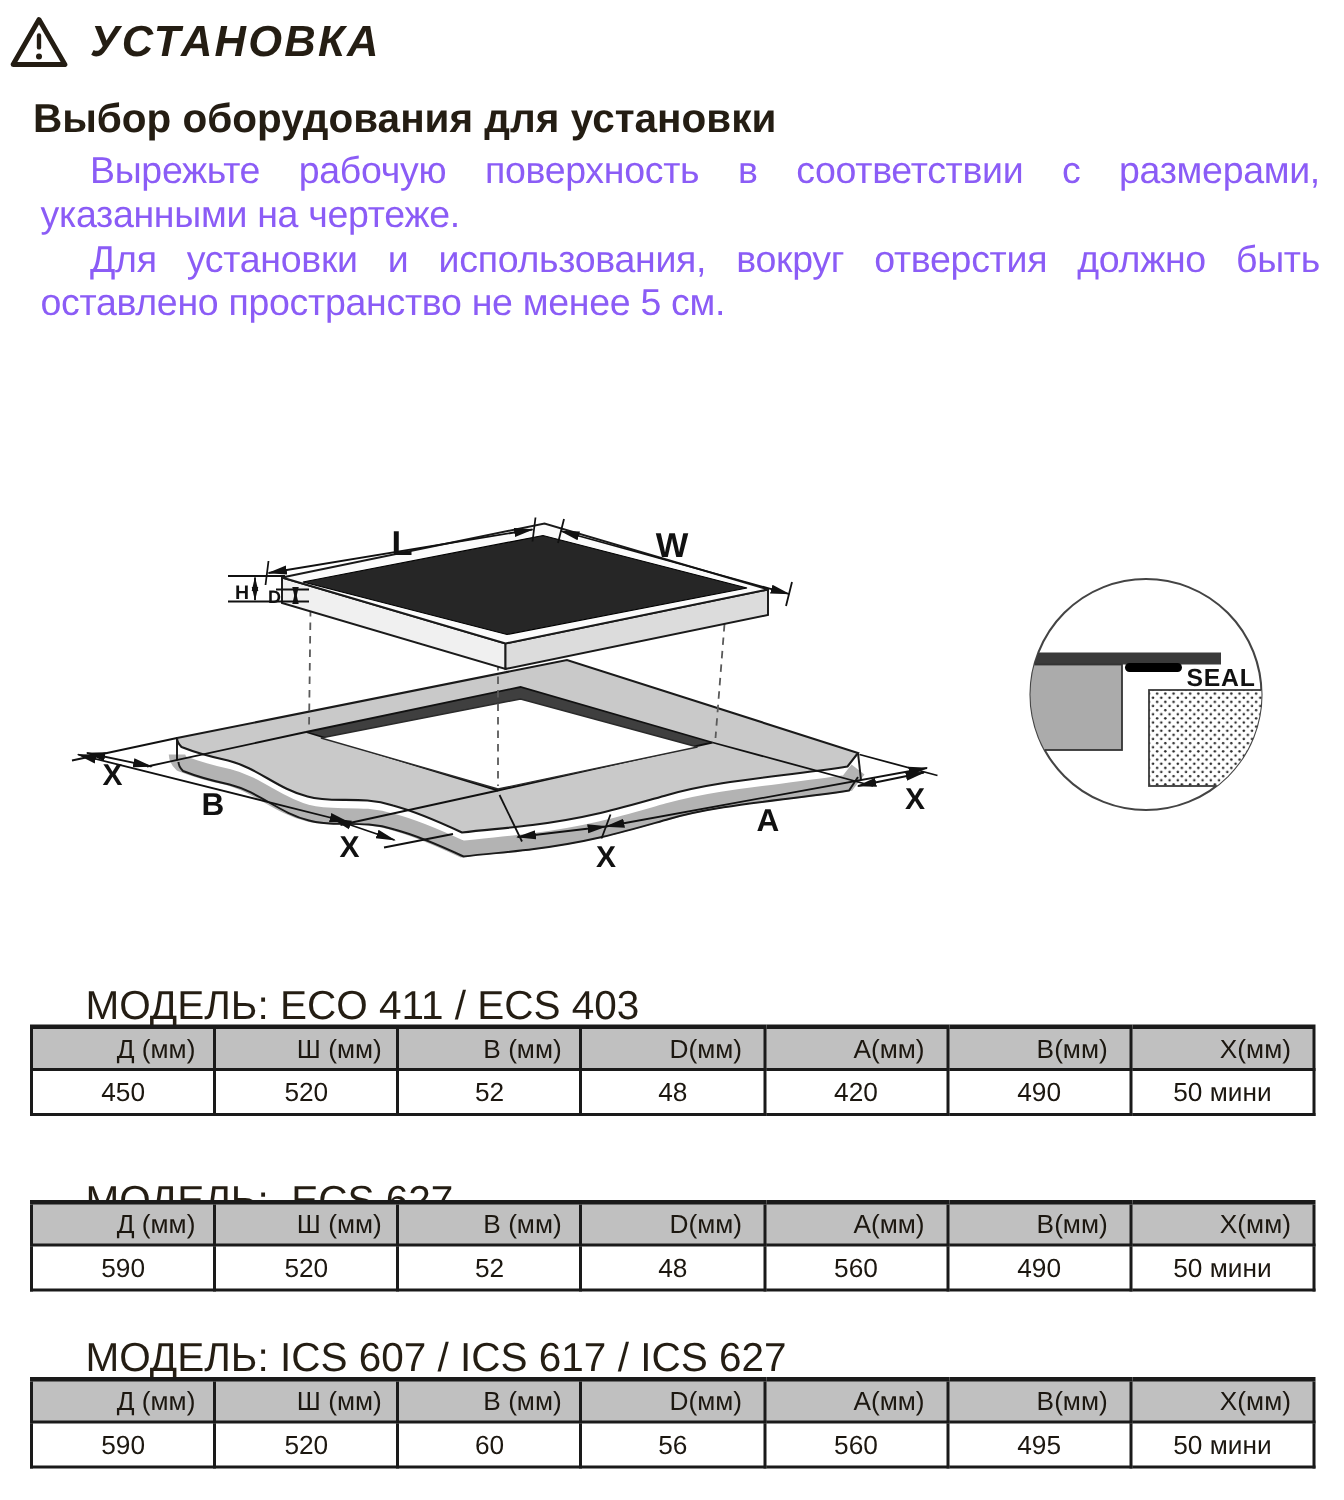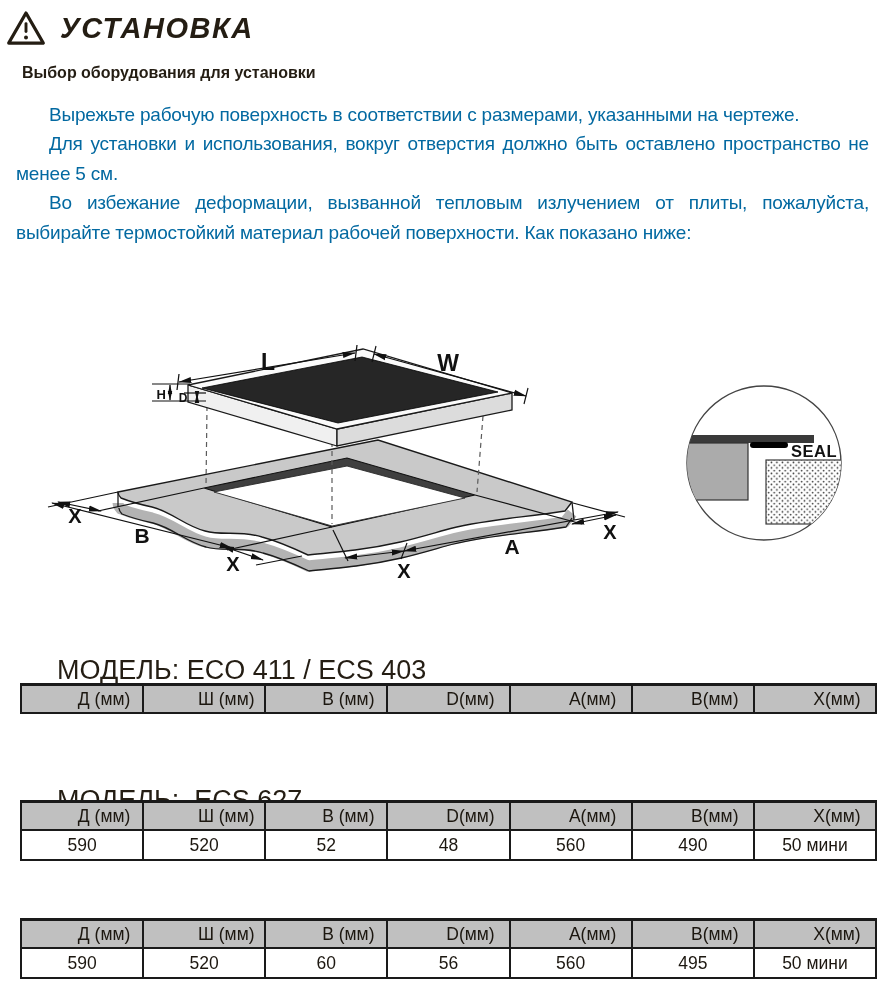--- a/index.html
+++ b/index.html
@@ -1,23 +1,23 @@
 <!DOCTYPE html>
 <html><head>
 <meta charset="utf-8">
 <style>
   html,body{margin:0;padding:0;background:#fff;}
   .page{position:relative;width:896px;height:1000px;background:#ffffff;overflow:hidden;
         font-family:"Liberation Sans","DejaVu Sans",sans-serif;color:#292018;}
   .hdr{position:absolute;top:10px;left:6px;display:flex;align-items:center;}
   .hdr .tri{width:40px;height:37px;}
   .page-title{margin-left:14px;font-size:29px;font-weight:bold;letter-spacing:1.5px;color:#241d13;font-style:italic;}
-  .subtitle{position:absolute;top:64px;left:22px;font-size:16px;font-weight:bold;color:#241d13;}
-  .body-text{position:absolute;top:100px;left:16px;width:853px;font-size:19px;line-height:29.4px;
-             text-align:justify;letter-spacing:-0.2px;color:#0369a1;}
+  .subtitle{position:absolute;top:64px;left:22px;font-size:27px;font-weight:bold;color:#241d13;}
+  .body-text{position:absolute;top:100px;left:27px;width:853px;font-size:25px;line-height:29.4px;
+             text-align:justify;letter-spacing:-0.2px;color:#8b5cf6;}
   .body-text p{margin:0;text-indent:33px;}
   .diagram{position:absolute;top:340px;left:0;width:896px;height:300px;}
   .model-label{position:absolute;left:57px;font-size:27px;color:#241d13;white-space:pre-wrap;}
   .dim-table{position:absolute;left:20px;width:857px;border-collapse:collapse;table-layout:fixed;
              font-size:17.5px;color:#1c1710;}
   .dim-table td{border:2px solid #1a1a1a;text-align:center;padding:0;height:26px;}
   .dim-table tr.hrow td{background:#c0c0c0;border-top:3px solid #1a1a1a;padding-left:44px;}
   .dim-table tr.vrow td{background:#ffffff;height:28px;}
   svg text{font-family:"Liberation Sans","DejaVu Sans",sans-serif;}
   .dimlbl{font-weight:bold;fill:#111;}
@@ -34,21 +34,20 @@
       <circle cx="22" cy="30" r="2.2" fill="#241d13"></circle>
     </svg>
     <div class="page-title">УСТАНОВКА</div>
   </div>
 
   <div class="subtitle">Выбор оборудования для установки</div>
 
   <div class="body-text">
     <p>Вырежьте рабочую поверхность в соответствии с размерами, указанными на чертеже.</p>
     <p>Для установки и использования, вокруг отверстия должно быть оставлено пространство не менее 5 см.</p>
-    <p>Во избежание деформации, вызванной тепловым излучением от плиты, пожалуйста, выбирайте термостойкий материал рабочей поверхности. Как показано ниже:</p>
   </div>
 
   <svg class="diagram" viewBox="0 0 896 300">
     <defs>
       <marker id="ar" viewBox="0 0 10 6" refX="9.3" refY="3" markerWidth="11" markerHeight="6.6" orient="auto-start-reverse">
         <path d="M0,0.7 L10,3 L0,5.3 Z" fill="#111"></path>
       </marker>
       <marker id="ars" viewBox="0 0 10 6" refX="9.3" refY="3" markerWidth="8" markerHeight="5" orient="auto-start-reverse">
         <path d="M0,0.7 L10,3 L0,5.3 Z" fill="#111"></path>
       </marker>
@@ -150,20 +149,29 @@
     <tbody>
         <tr class="hrow">
       <td>Д (мм)</td>
       <td>Ш (мм)</td>
       <td>В (мм)</td>
       <td>D(мм)</td>
       <td>А(мм)</td>
       <td>В(мм)</td>
       <td>Х(мм)</td>
     </tr>
+    <tr class="vrow">
+      <td>450</td>
+      <td>520</td>
+      <td>52</td>
+      <td>48</td>
+      <td>420</td>
+      <td>490</td>
+      <td>50 мини</td>
+    </tr>
   </tbody>
     </table>
 
   <div class="model-label" style="top:773px;margin-top:12px;">МОДЕЛЬ:  ECS 627</div>
   <table class="dim-table" style="top:800px;">
     <tbody>
         <tr class="hrow">
       <td>Д (мм)</td>
       <td>Ш (мм)</td>
       <td>В (мм)</td>
@@ -177,20 +185,21 @@
       <td>520</td>
       <td>52</td>
       <td>48</td>
       <td>560</td>
       <td>490</td>
       <td>50 мини</td>
     </tr>
   </tbody>
     </table>
 
+  <div class="model-label" style="top:890px;">МОДЕЛЬ: ICS 607 / ICS 617 / ICS 627</div>
   <table class="dim-table" style="top:918px;">
     <tbody>
         <tr class="hrow">
       <td>Д (мм)</td>
       <td>Ш (мм)</td>
       <td>В (мм)</td>
       <td>D(мм)</td>
       <td>А(мм)</td>
       <td>В(мм)</td>
       <td>Х(мм)</td>

